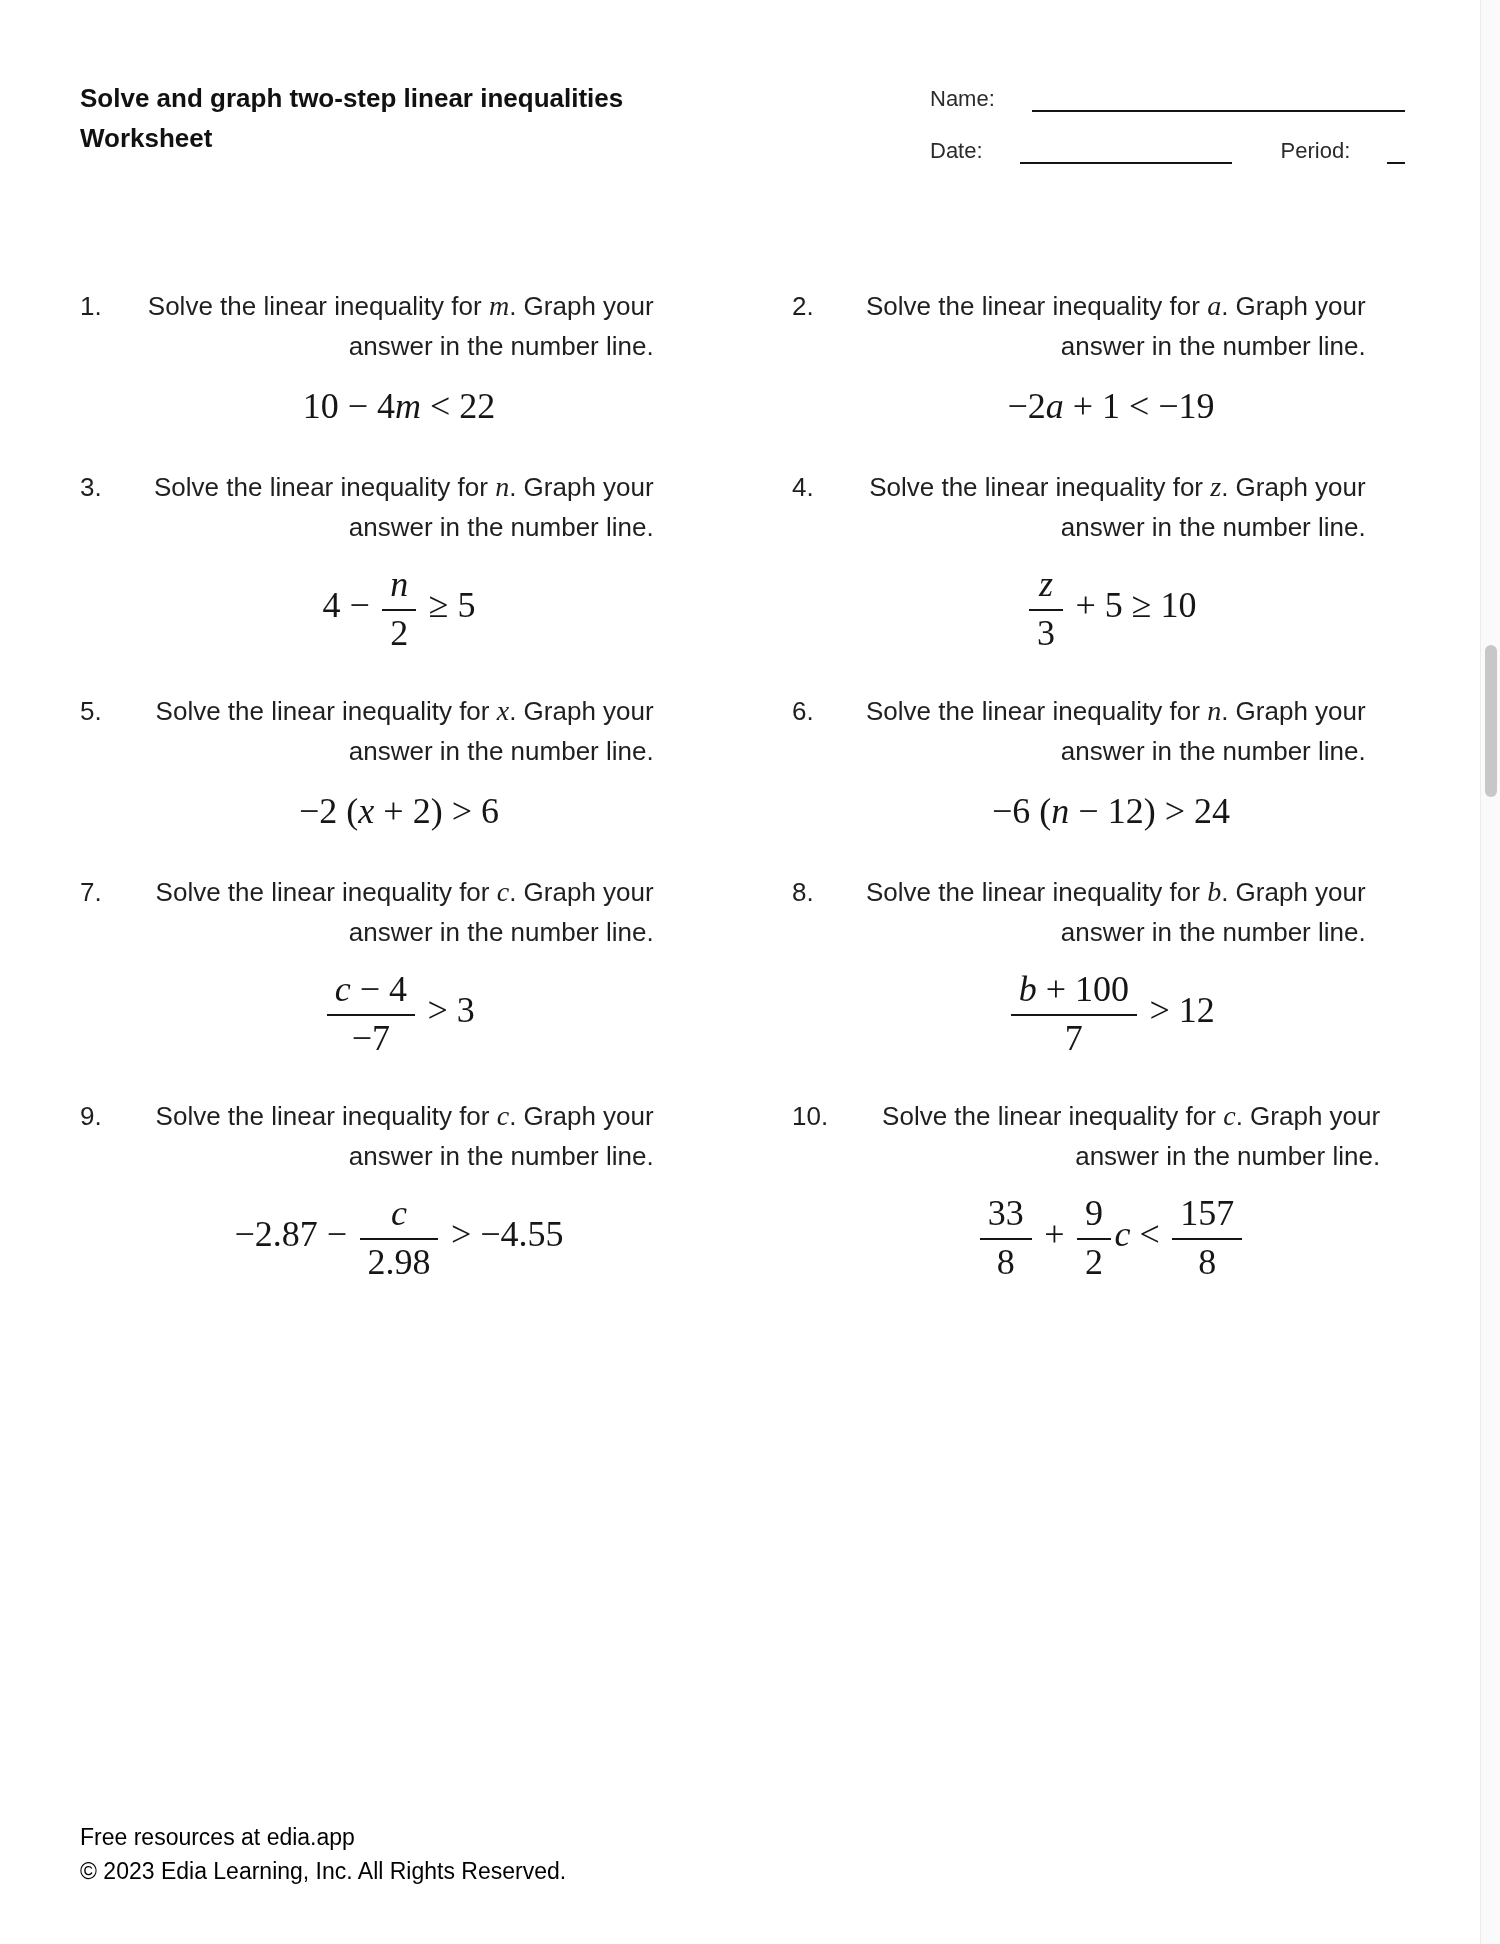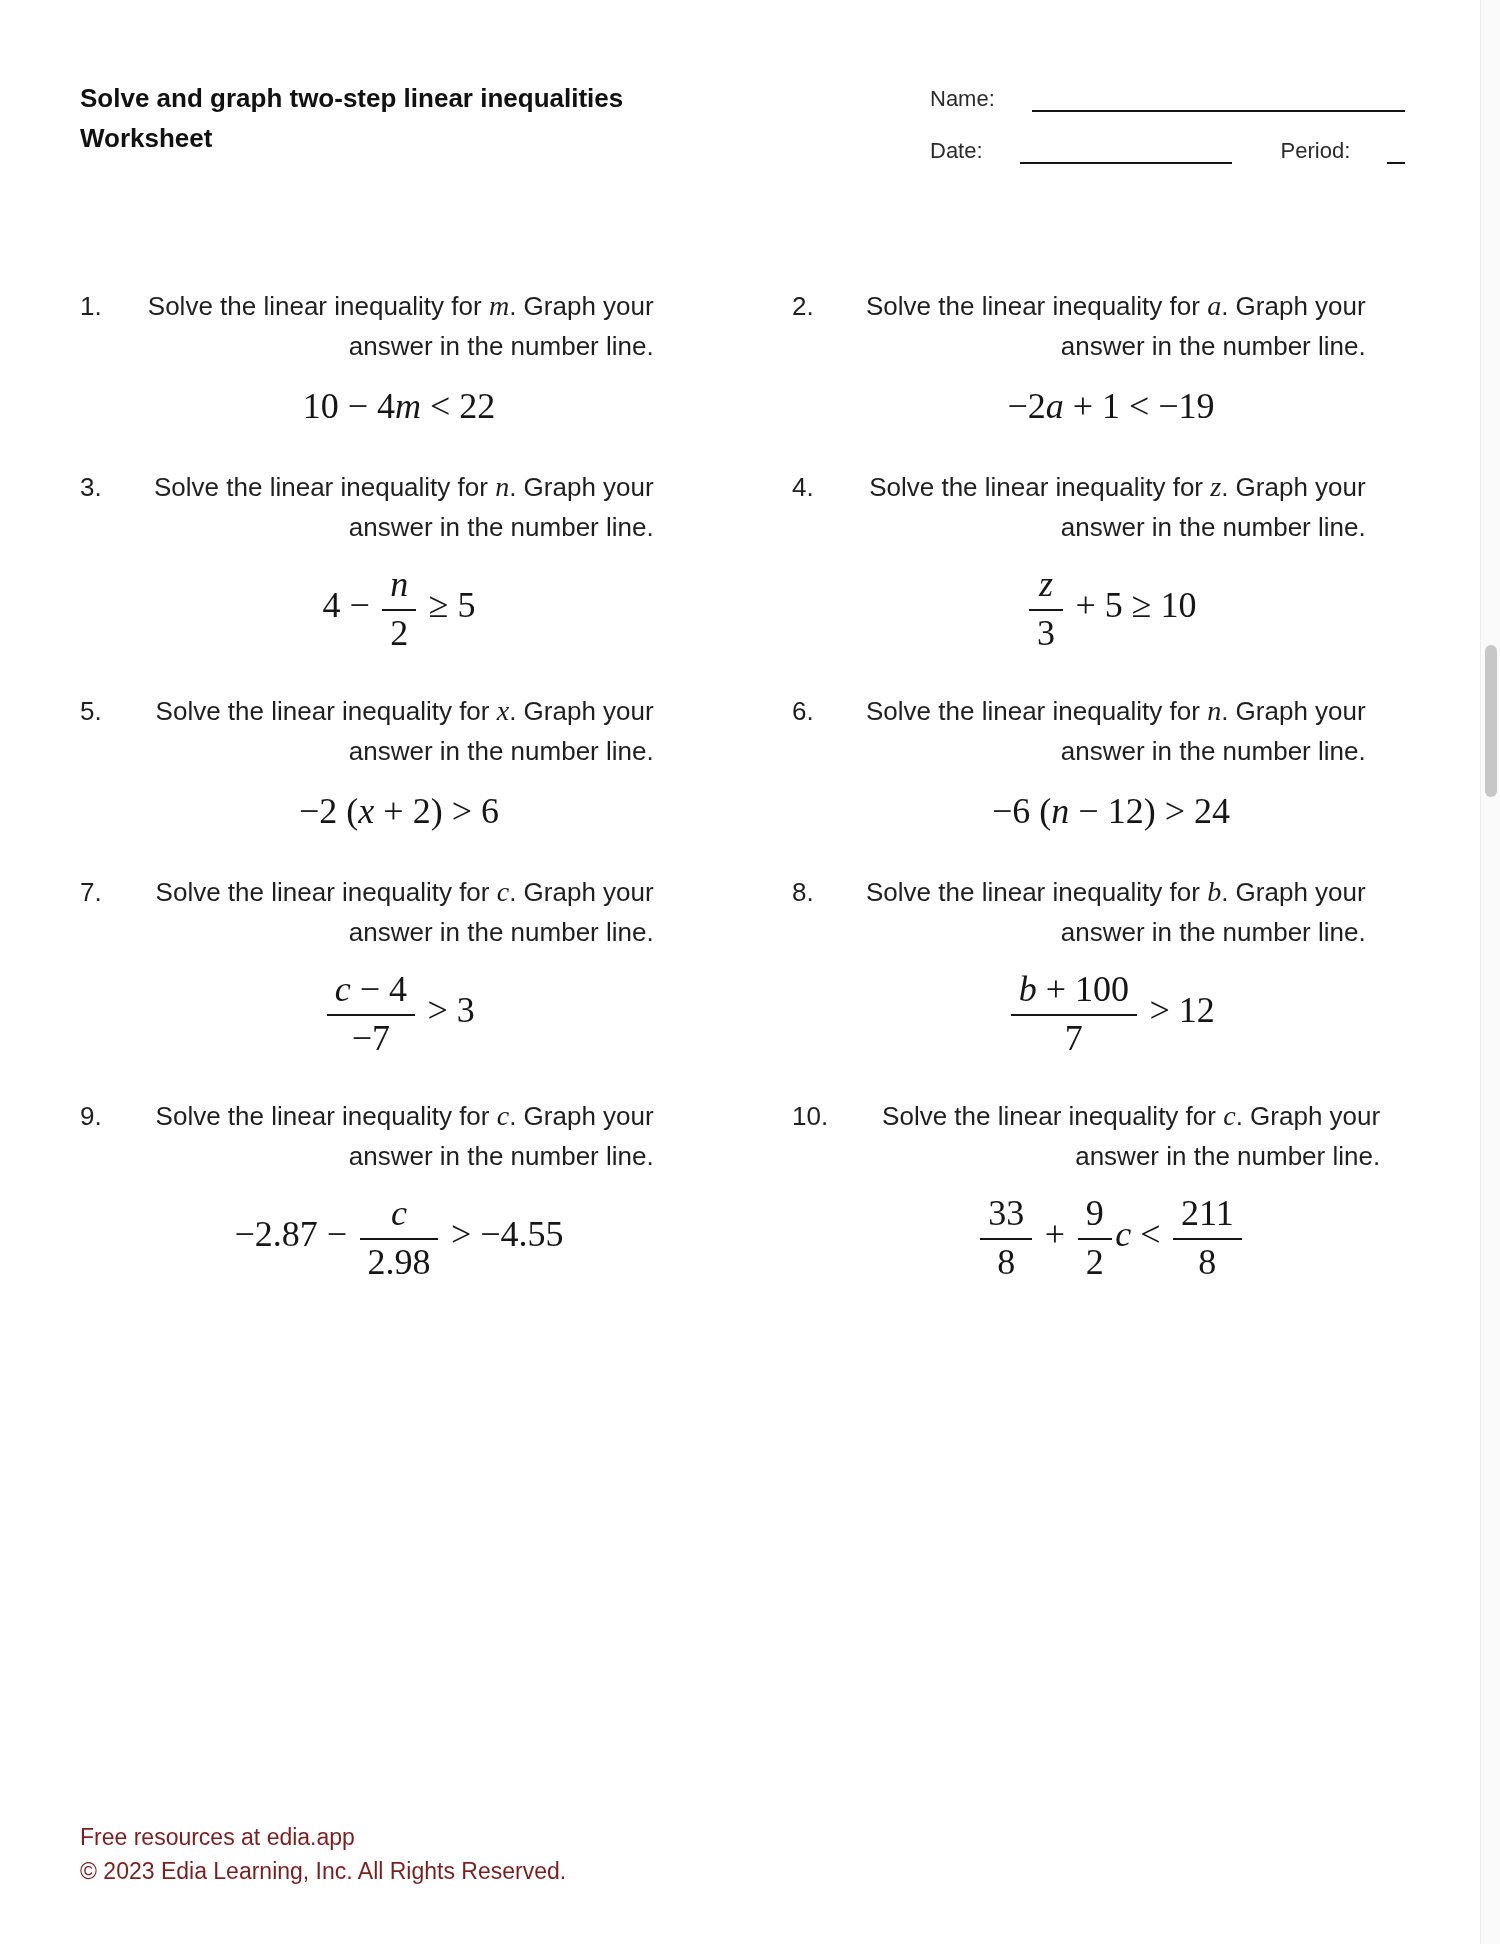--- a/index.html
+++ b/index.html
@@ -77,21 +77,21 @@
     padding: 3px 0.22em 0;
     line-height: 1.1;
   }
 
   
   .footer {
     position: absolute;
     left: 80px; bottom: 56px;
     font-size: 23px;
     line-height: 34px;
-    color: #7f1d1d;
+    color: #000000;
   }
 
   
   .scrollbar {
     position: absolute; top: 0; right: 0;
     width: 20px; height: 100%;
     background: #fafafa;
     border-left: 1px solid #ececec;
   }
   .scroll-thumb {
@@ -188,21 +188,21 @@
           <span class="pnum">9.</span>
           <span class="ptext">Solve the linear inequality for <span class="mvar">c</span>. Graph your answer in the number line.</span>
         </div>
         <div class="equation">−2.87 − <span class="frac"><span class="fnum"><span class="mvar">c</span></span><span class="fden">2.98</span></span> &gt; −4.55</div>
       </div>
       <div class="problem">
         <div class="prompt">
           <span class="pnum">10.</span>
           <span class="ptext">Solve the linear inequality for <span class="mvar">c</span>. Graph your answer in the number line.</span>
         </div>
-        <div class="equation"><span class="frac"><span class="fnum">33</span><span class="fden">8</span></span> + <span class="frac"><span class="fnum">9</span><span class="fden">2</span></span><span class="mvar">c</span> &lt; <span class="frac"><span class="fnum">211</span><span class="fden">8</span></span></div>
+        <div class="equation"><span class="frac"><span class="fnum">33</span><span class="fden">8</span></span> + <span class="frac"><span class="fnum">9</span><span class="fden">2</span></span><span class="mvar">c</span> &lt; <span class="frac"><span class="fnum">157</span><span class="fden">8</span></span></div>
       </div>
     </div>
 
   <div class="footer">
     <div>Free resources at edia.app</div>
     <div>© 2023 Edia Learning, Inc. All Rights Reserved.</div>
   </div>
 
   <div class="scrollbar">
     <div class="scroll-thumb"></div>

